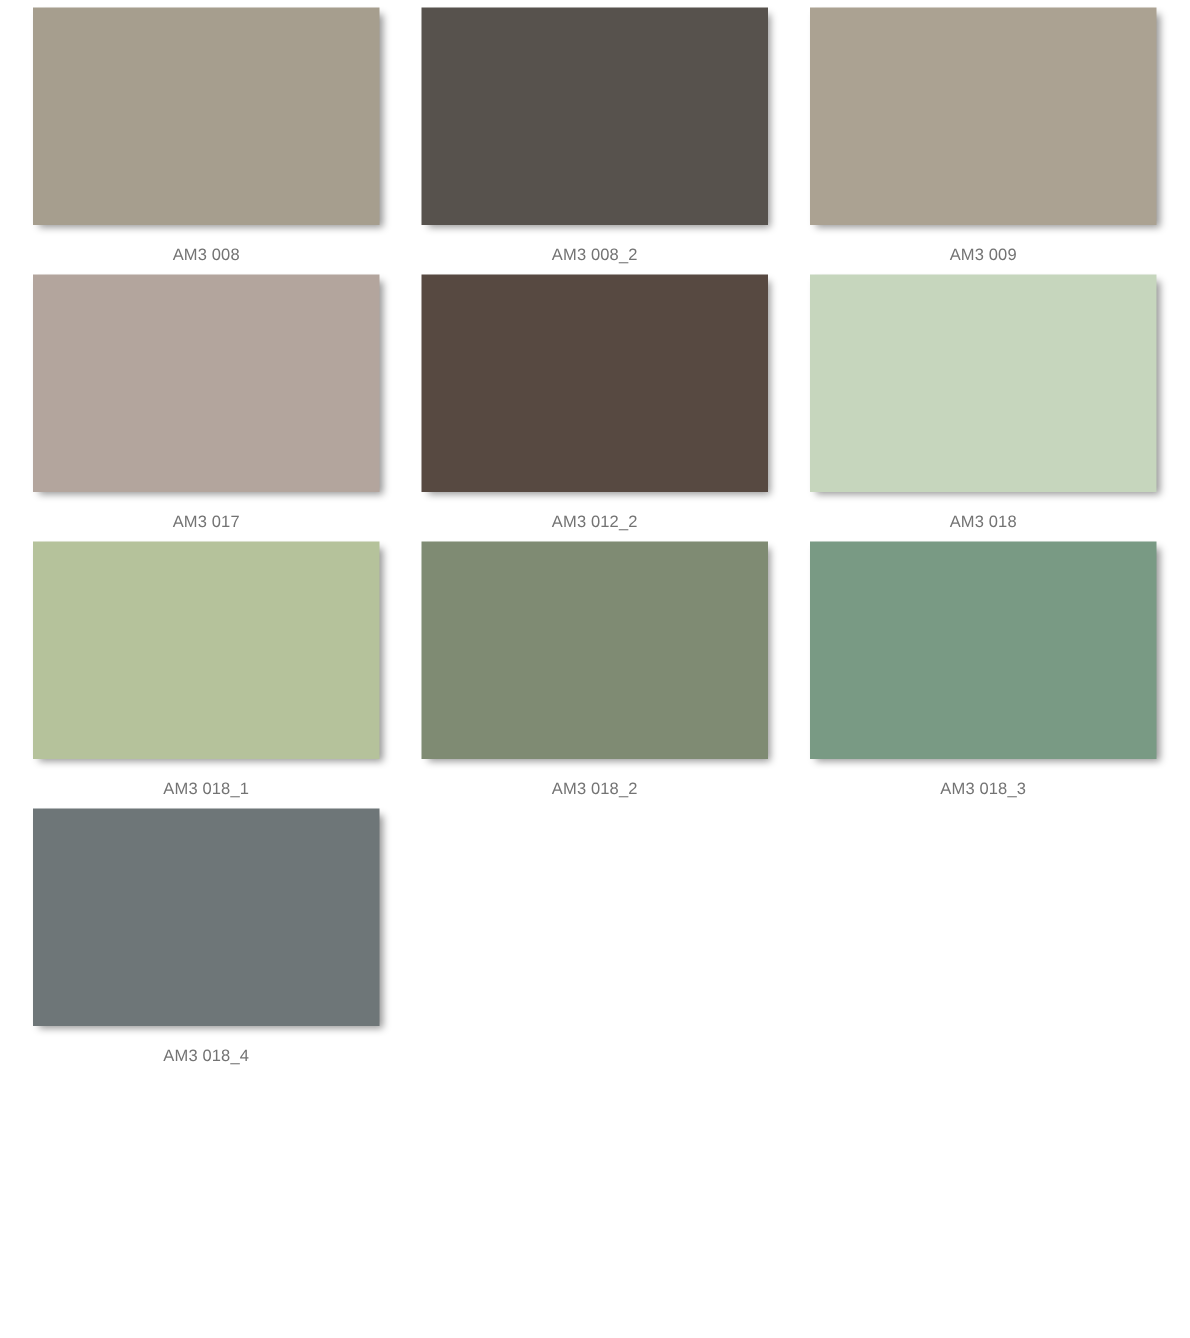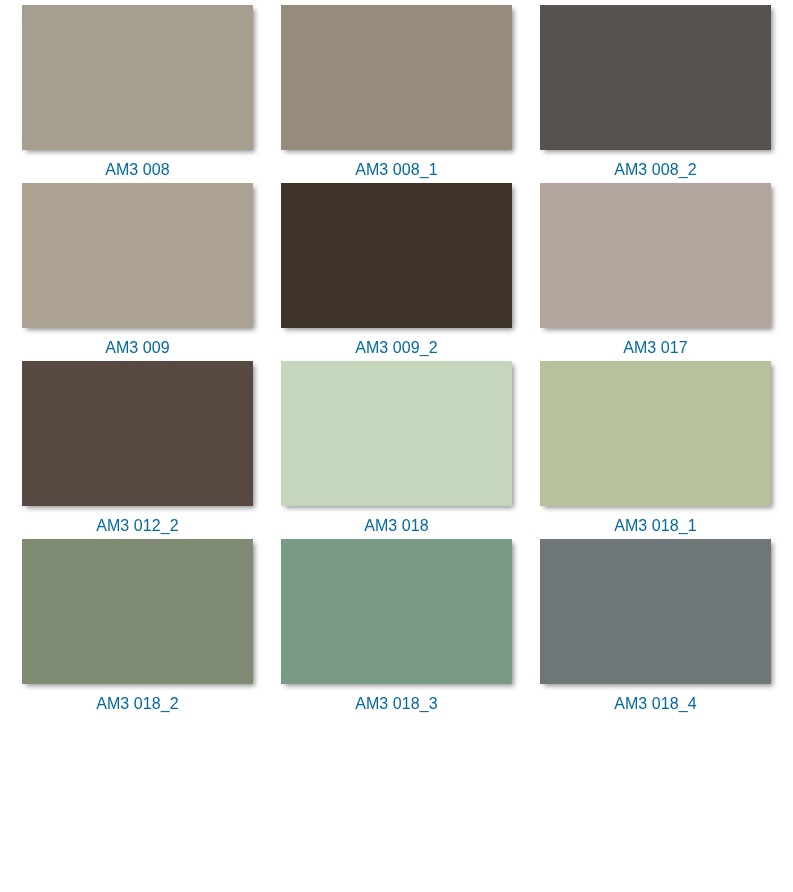--- a/index.html
+++ b/index.html
@@ -34,51 +34,43 @@
 
   .swatch-chip {
     width: 231px;
     height: 145px;
     box-shadow: 3px 3px 5px -1px rgba(0,0,0,0.42);
     flex: none;
   }
 
   .swatch-label {
     margin-top: 13px;
-    font-size: 16px;
+    font-size: 11px;
     line-height: 14px;
-    color: #0369a1;
+    color: #737373;
     text-align: center;
     letter-spacing: 0.1px;
     white-space: nowrap;
   }
 </style>
 </head>
 <body style="background: rgb(255, 255, 255);">
 
 <main id="swatch-grid">
     <div class="swatch-cell">
       <div class="swatch-chip" style="background-color: rgb(166, 158, 142);"></div>
       <div class="swatch-label">AM3 008</div>
     </div>
     <div class="swatch-cell">
-      <div class="swatch-chip" style="background-color: rgb(149, 140, 124);"></div>
-      <div class="swatch-label">AM3 008_1</div>
-    </div>
-    <div class="swatch-cell">
       <div class="swatch-chip" style="background-color: rgb(87, 82, 77);"></div>
       <div class="swatch-label">AM3 008_2</div>
     </div>
     <div class="swatch-cell">
       <div class="swatch-chip" style="background-color: rgb(171, 162, 146);"></div>
       <div class="swatch-label">AM3 009</div>
-    </div>
-    <div class="swatch-cell">
-      <div class="swatch-chip" style="background-color: rgb(61, 51, 40);"></div>
-      <div class="swatch-label">AM3 009_2</div>
     </div>
     <div class="swatch-cell">
       <div class="swatch-chip" style="background-color: rgb(179, 165, 157);"></div>
       <div class="swatch-label">AM3 017</div>
     </div>
     <div class="swatch-cell">
       <div class="swatch-chip" style="background-color: rgb(87, 73, 65);"></div>
       <div class="swatch-label">AM3 012_2</div>
     </div>
     <div class="swatch-cell">

